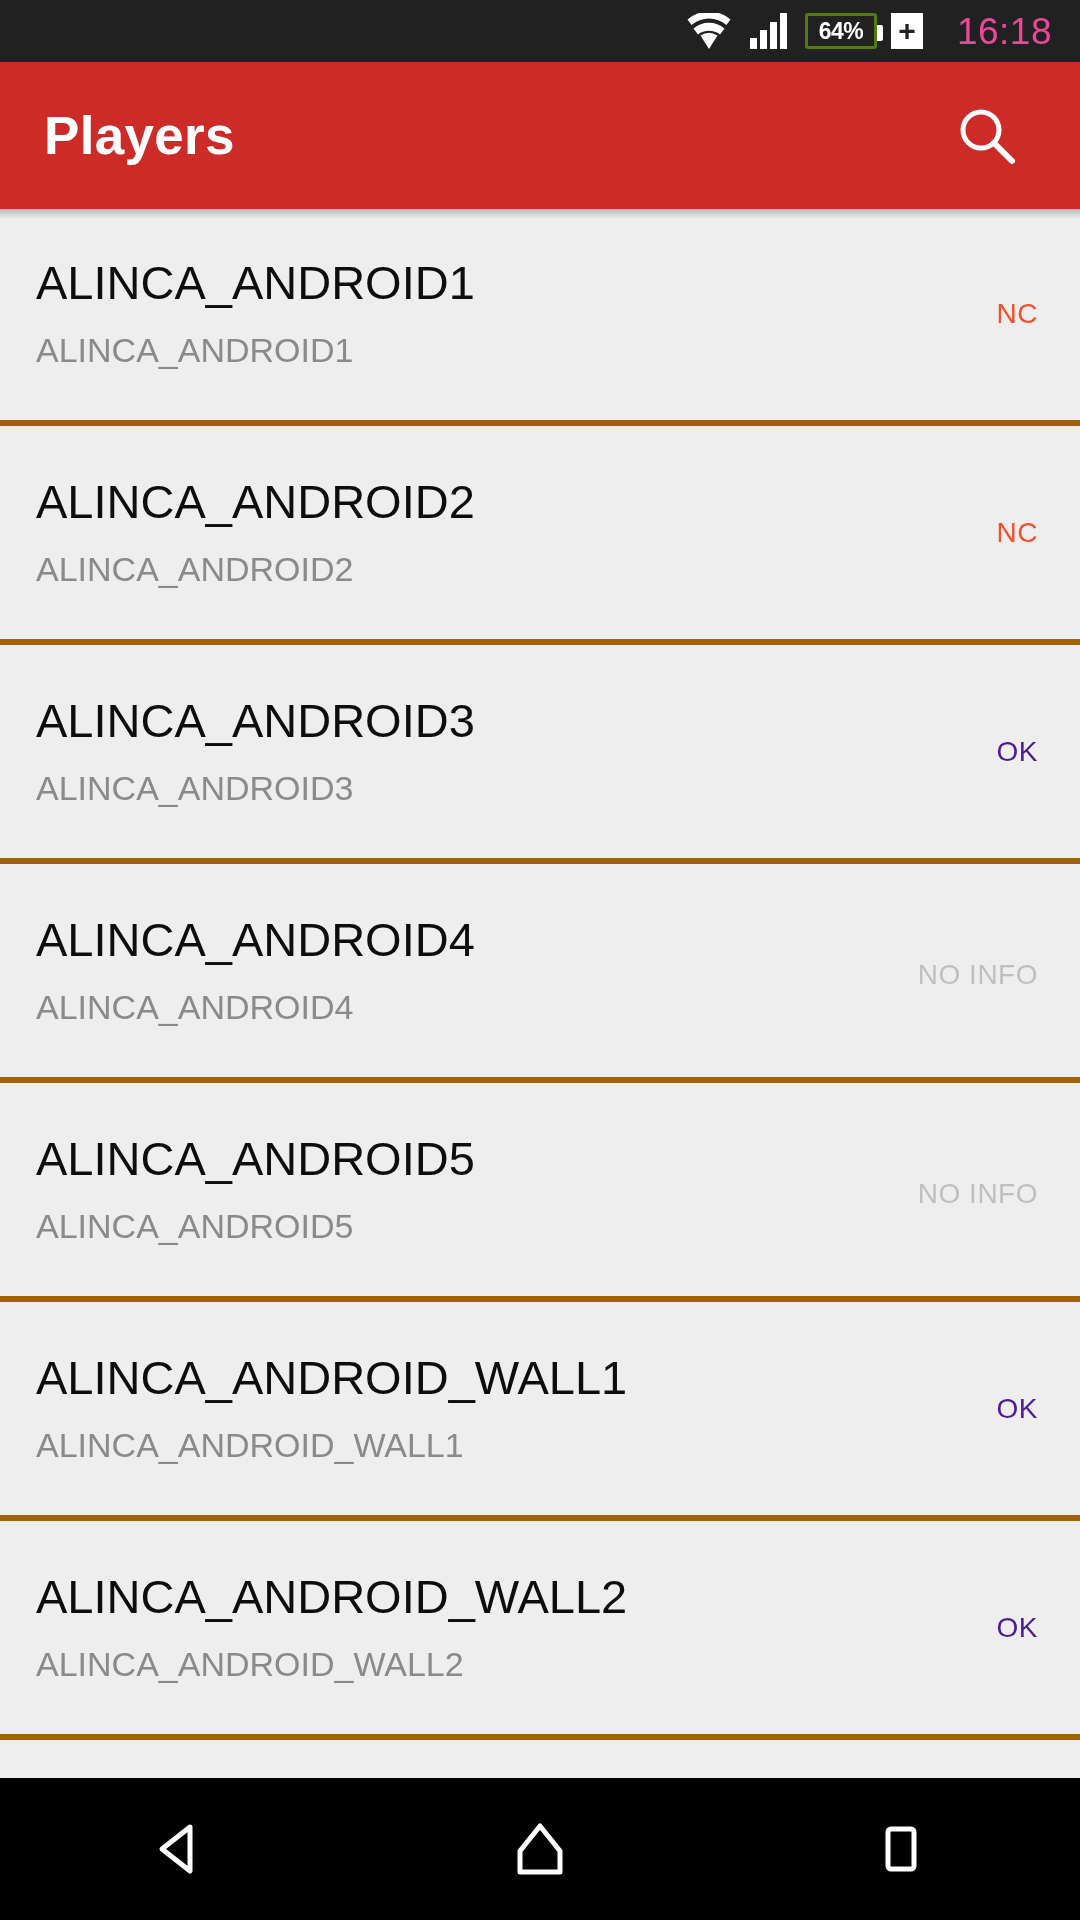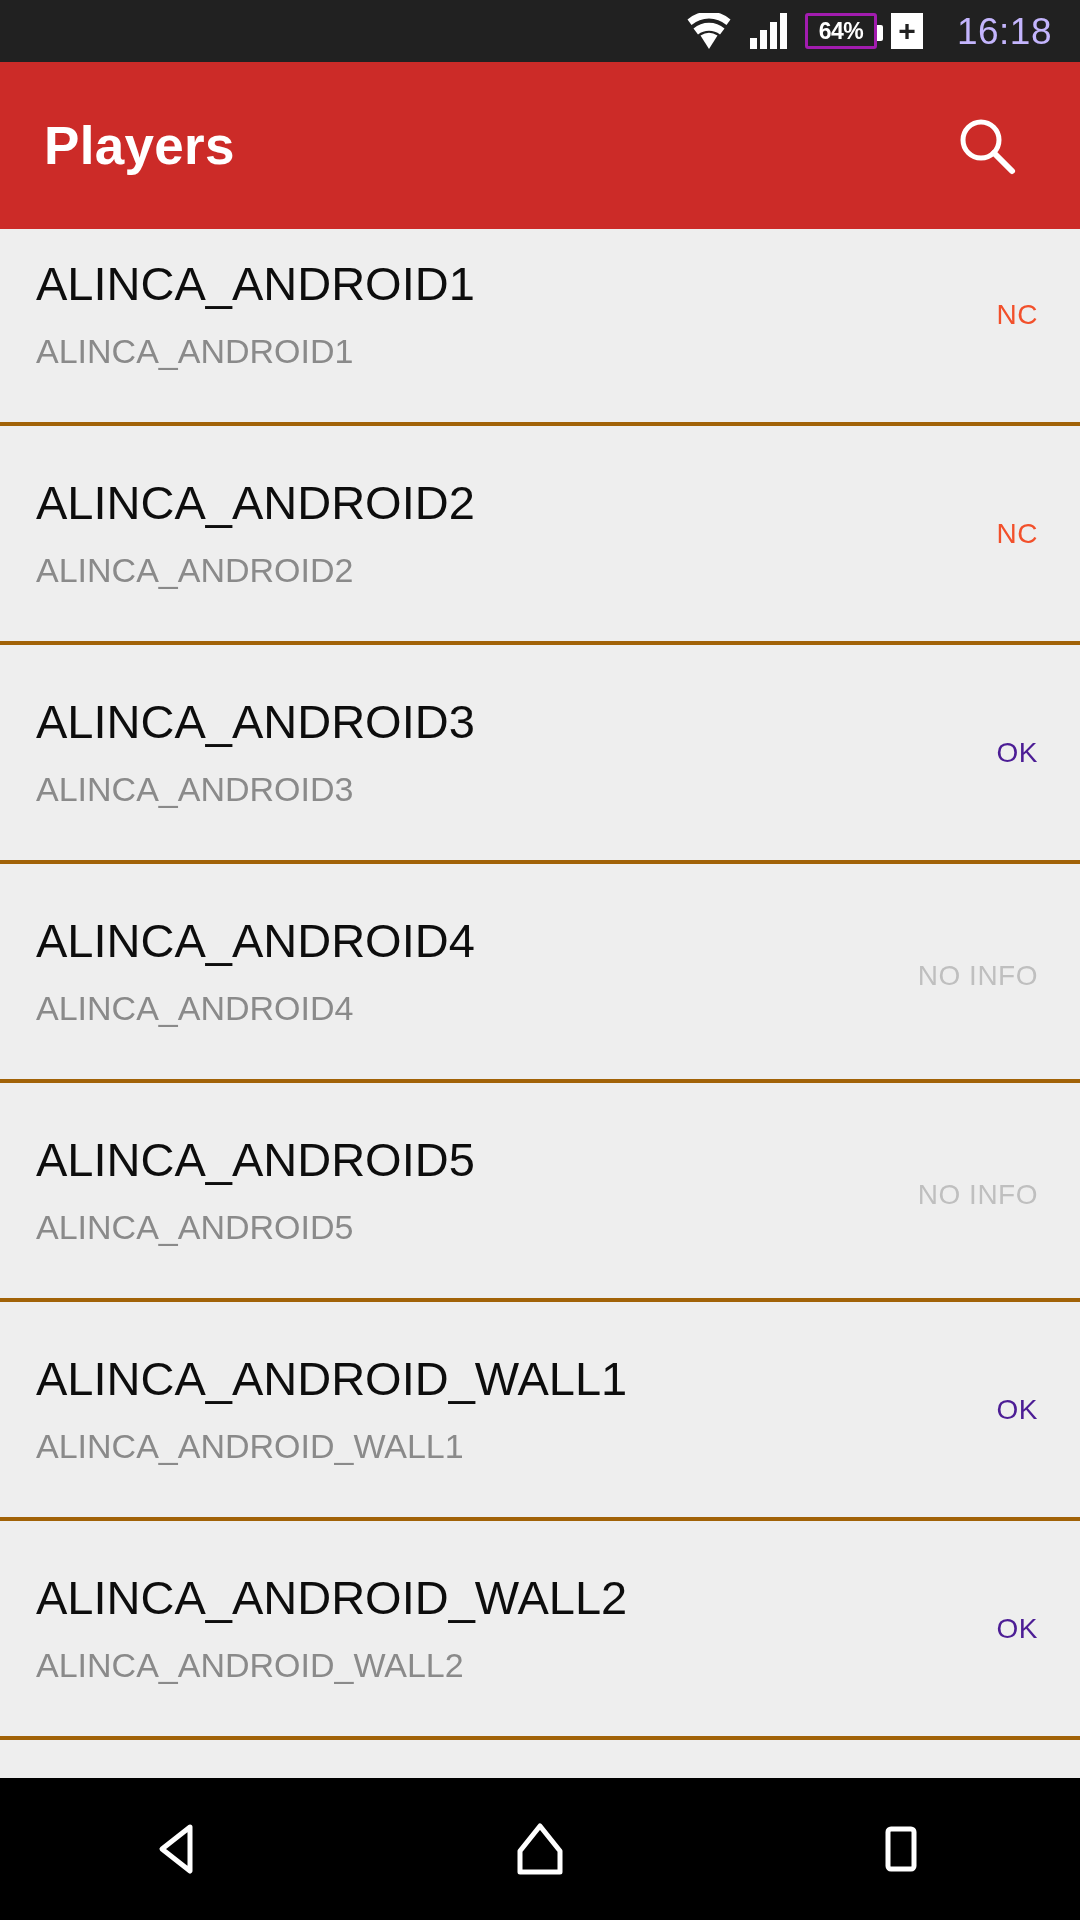--- a/index.html
+++ b/index.html
@@ -22,47 +22,47 @@
 
   .wifi-icon{ width:44px; height:36px; position:relative; }
   .wifi-icon svg{ display:block; }
 
   .signal-icon{ width:38px; height:36px; position:relative; }
   .signal-icon svg{ display:block; }
 
   .battery-wrap{ display:flex; align-items:center; }
   .battery-icon{
     width:72px; height:36px;
-    border:3px solid #a21caf; border-radius:3px;
+    border:3px solid #4d7c0f; border-radius:3px;
     display:flex; align-items:center; justify-content:center;
     position:relative;
   }
   .battery-icon::after{
     content:""; position:absolute; right:-9px; top:9px;
     width:6px; height:16px; background:#fff; border-radius:0 2px 2px 0;
   }
   .battery-pct{
     color:#fff; font-size:23px; font-weight:bold;
     letter-spacing:-0.5px; line-height:1;
   }
   .battery-plus{
     margin-left:14px;
     width:32px; height:36px; background:#fff;
     display:flex; align-items:center; justify-content:center;
     color:#212121; font-size:30px; font-weight:bold; line-height:1;
   }
   .clock{
-    color:#c4b5fd; font-size:37px; font-weight:500;
+    color:#ec4899; font-size:37px; font-weight:500;
     margin-left:16px; letter-spacing:0.5px; line-height:1;
   }
 
   
   .app-bar{
     position:absolute; top:62px; left:0;
-    width:1080px; height:167px;
+    width:1080px; height:147px;
     background:#CC2B28;
     display:flex; align-items:center; justify-content:space-between;
     padding:0 54px 0 44px;
     z-index:5;
   }
   .app-title{
     color:#fff; font-size:53px; font-weight:bold;
     letter-spacing:0.3px;
   }
   .search-btn{
@@ -83,21 +83,21 @@
     position:absolute; top:207px; left:0;
     width:1080px; height:1571px;
     background:#EEEEEE;
     overflow:hidden;
   }
   .row{
     position:relative;
     height:219px;
     padding:0 40px 0 36px;
     display:flex; align-items:center; justify-content:space-between;
-    border-bottom:4px solid #a16207;
+    border-bottom:6px solid #a16207;
     background:#EEEEEE;
     cursor:pointer;
   }
   .row-texts{ display:flex; flex-direction:column; justify-content:center; }
   .row-title{
     color:#0D0D0D; font-size:47px; font-weight:400;
     letter-spacing:0px; line-height:1.05;
   }
   .row-sub{
     color:#8A8A8A; font-size:34px; font-weight:400;

